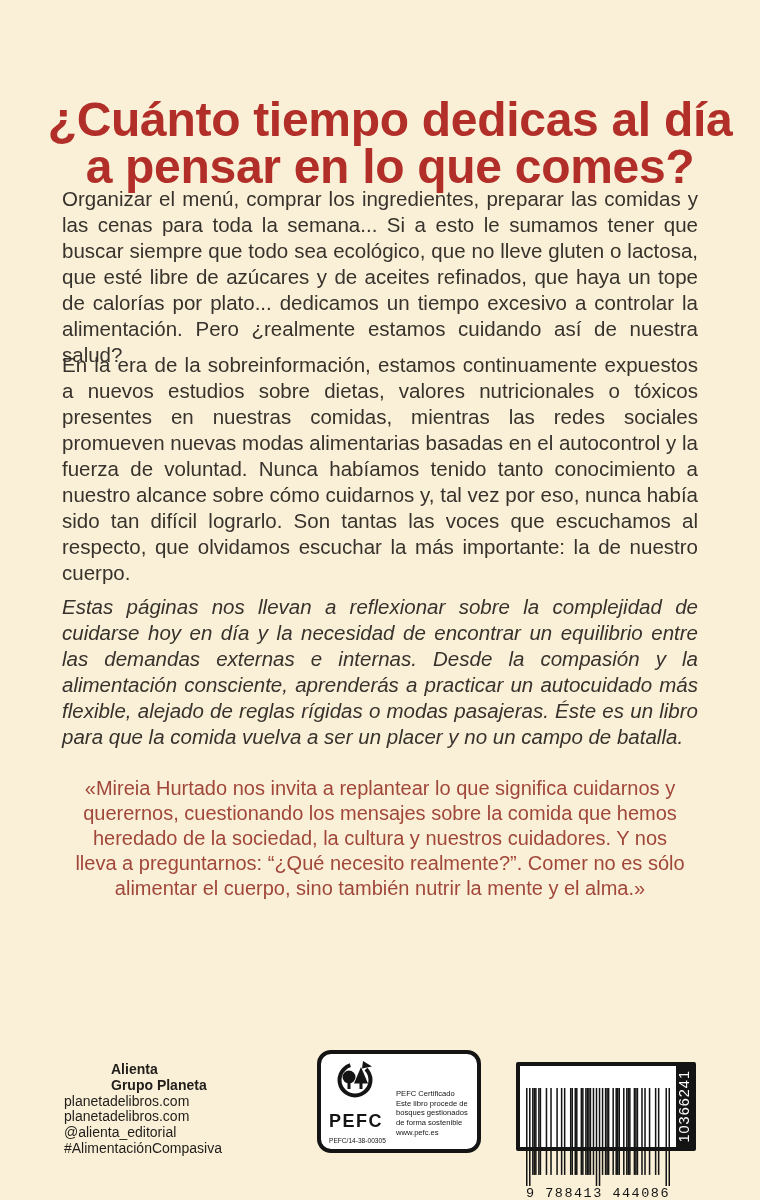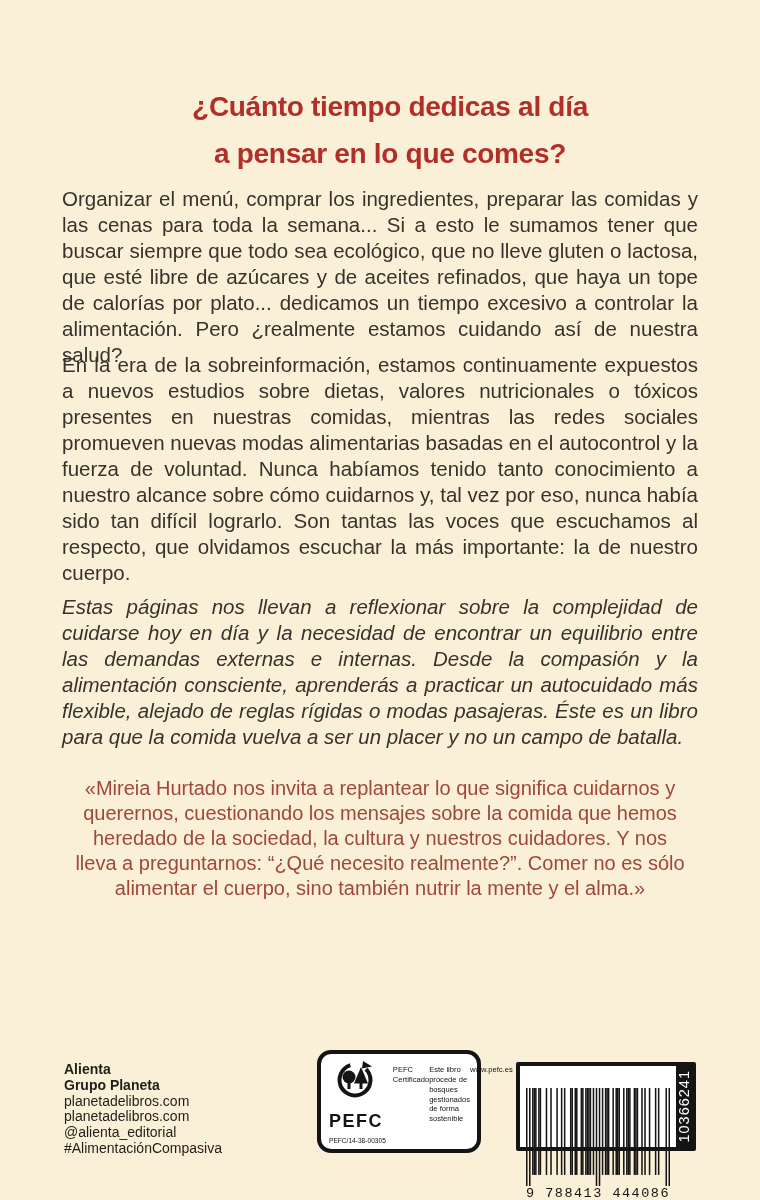--- a/index.html
+++ b/index.html
@@ -10,21 +10,21 @@
     font-family:"Liberation Sans",sans-serif;
     color:#37322C;
     overflow:hidden;
   }
   
   .title{
     position:absolute;top:64px;left:0;right:0;
     text-align:center;
     color:#B22E28;
     font-weight:700;
-    font-size:28px;line-height:47px;
+    font-size:48px;line-height:47px;
     letter-spacing:-0.3px;
     padding-left:20px;
   }
   
   .para{
     position:absolute;left:62px;width:636px;
     font-size:20.5px;line-height:26px;
     text-align:justify;
     color:#37322C;
     margin:0;
@@ -44,21 +44,21 @@
     text-align:center;
     font-size:20px;line-height:24px;
     color:#37322C;
   }
   
   .pub-block{
     position:absolute;left:64px;top:1062px;
     font-size:14px;line-height:15.8px;
     color:#201D1A;
   }
-  .pub-block .bold{font-weight:700;}
+  .pub-block .bold{font-weight:700;margin-left:47px;}
   
   .pefc-label{
     position:absolute;left:317px;top:1050px;
     width:164px;height:103px;
     box-sizing:border-box;
     background:#ffffff;
     border:4px solid #141414;
     border-radius:14px;
     padding:6px 7px 5px 8px;
     display:flex;gap:7px;
@@ -66,21 +66,21 @@
   .pefc-left{
     width:60px;display:flex;flex-direction:column;
     justify-content:space-between;
   }
   .pefc-wordmark{
     font-weight:700;font-size:18px;letter-spacing:1.5px;
     color:#141414;line-height:18px;
   }
   .pefc-code{font-size:6.6px;color:#141414;white-space:nowrap;}
   .pefc-right{
-    flex:1;display:flex;flex-direction:row;justify-content:flex-end;
+    flex:1;display:flex;flex-direction:column;justify-content:flex-end;
     font-size:7.6px;line-height:1.3;color:#141414;
     padding:5px 0 6px 0;
   }
   
   .barcode-label{
     position:absolute;left:516px;top:1062px;
     width:180px;height:89px;
     box-sizing:border-box;
     background:#141414;
     border-radius:2px;

